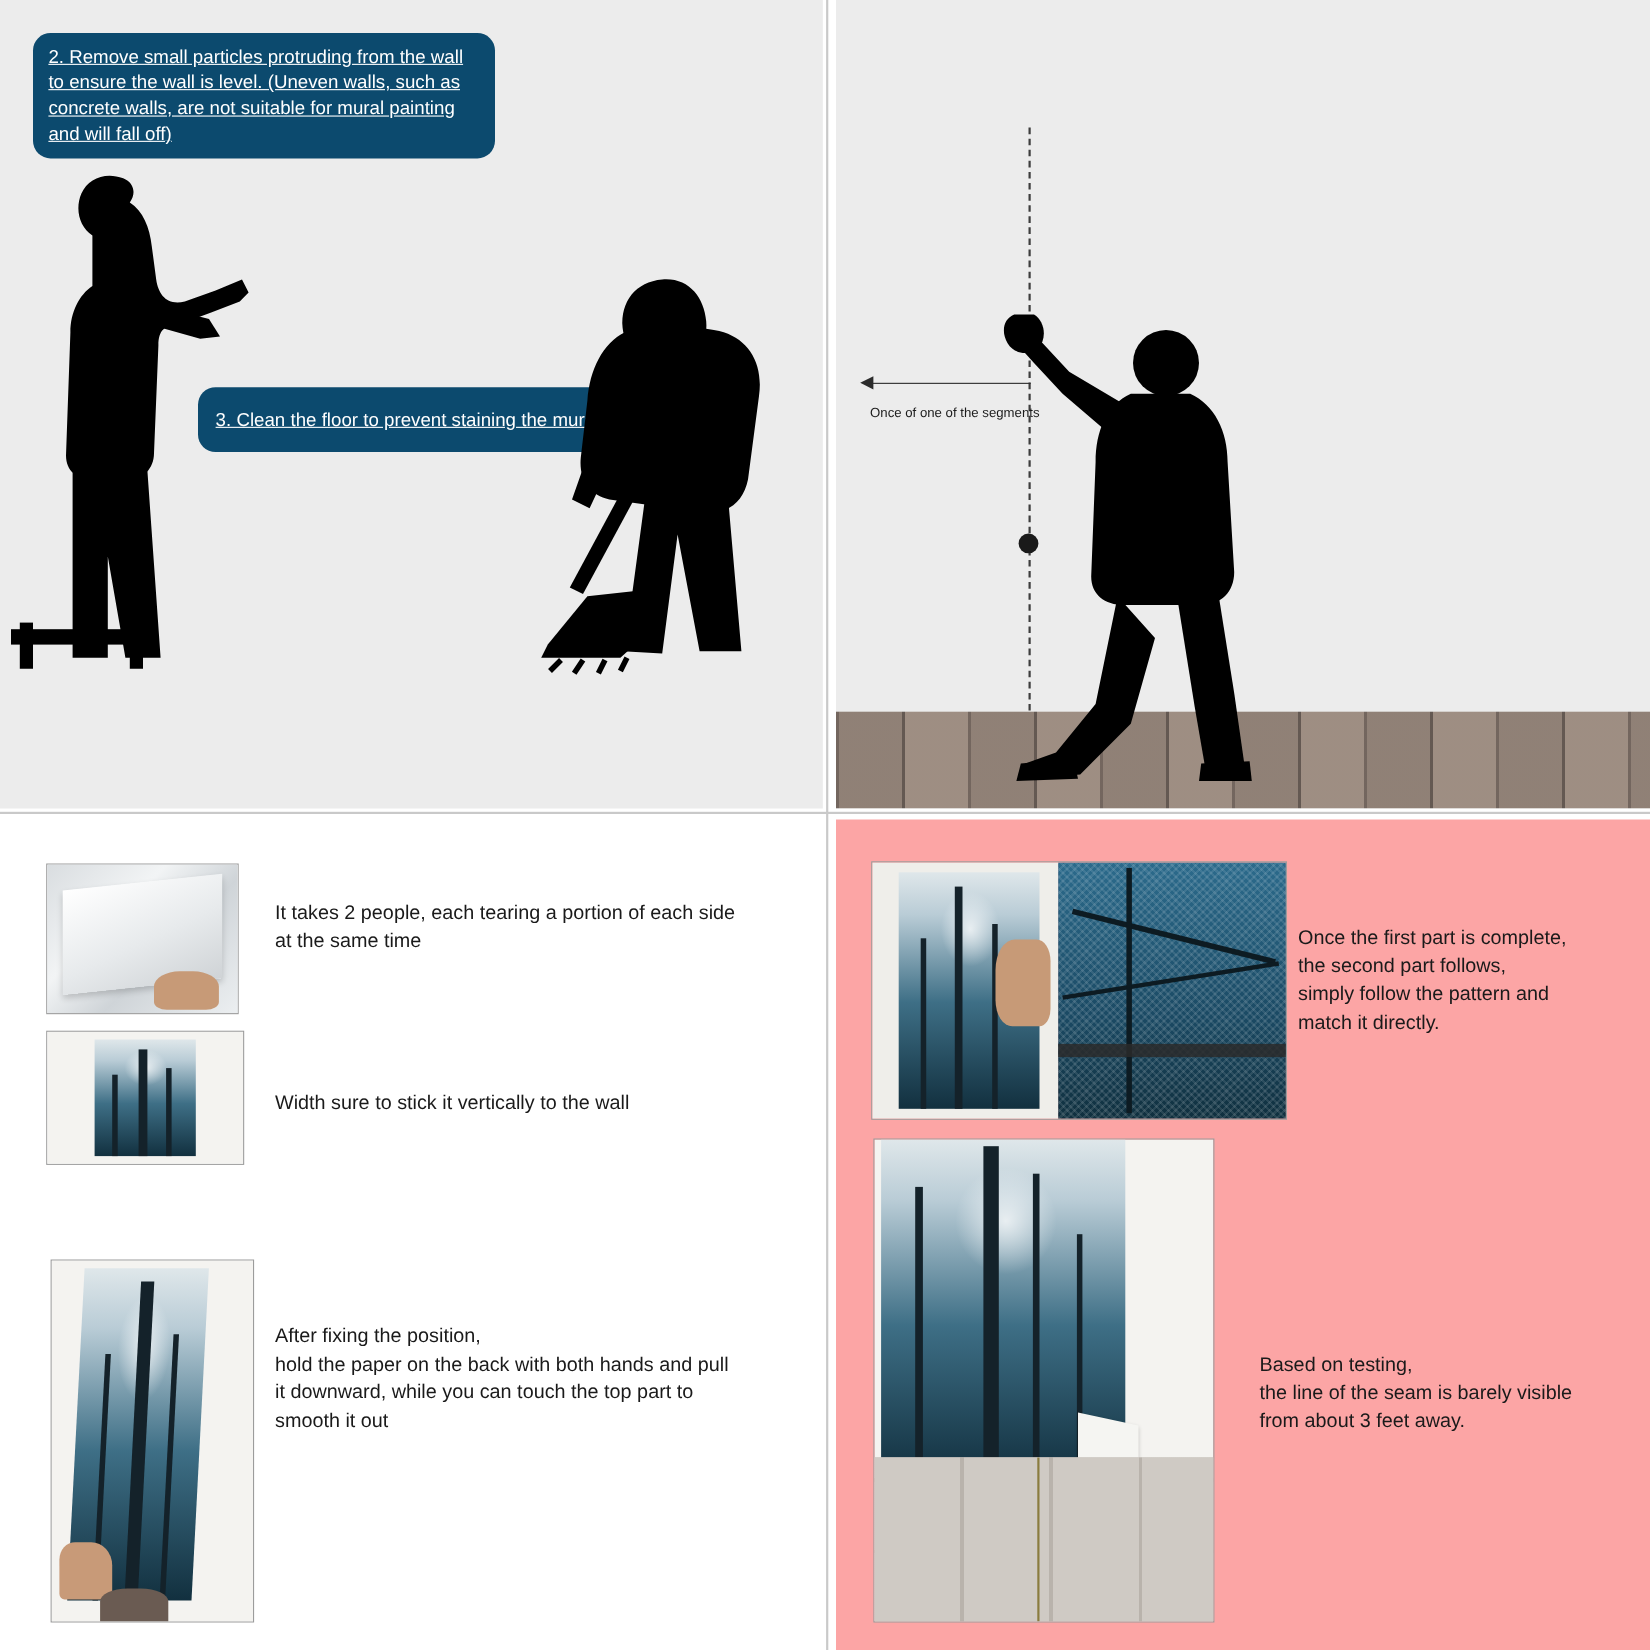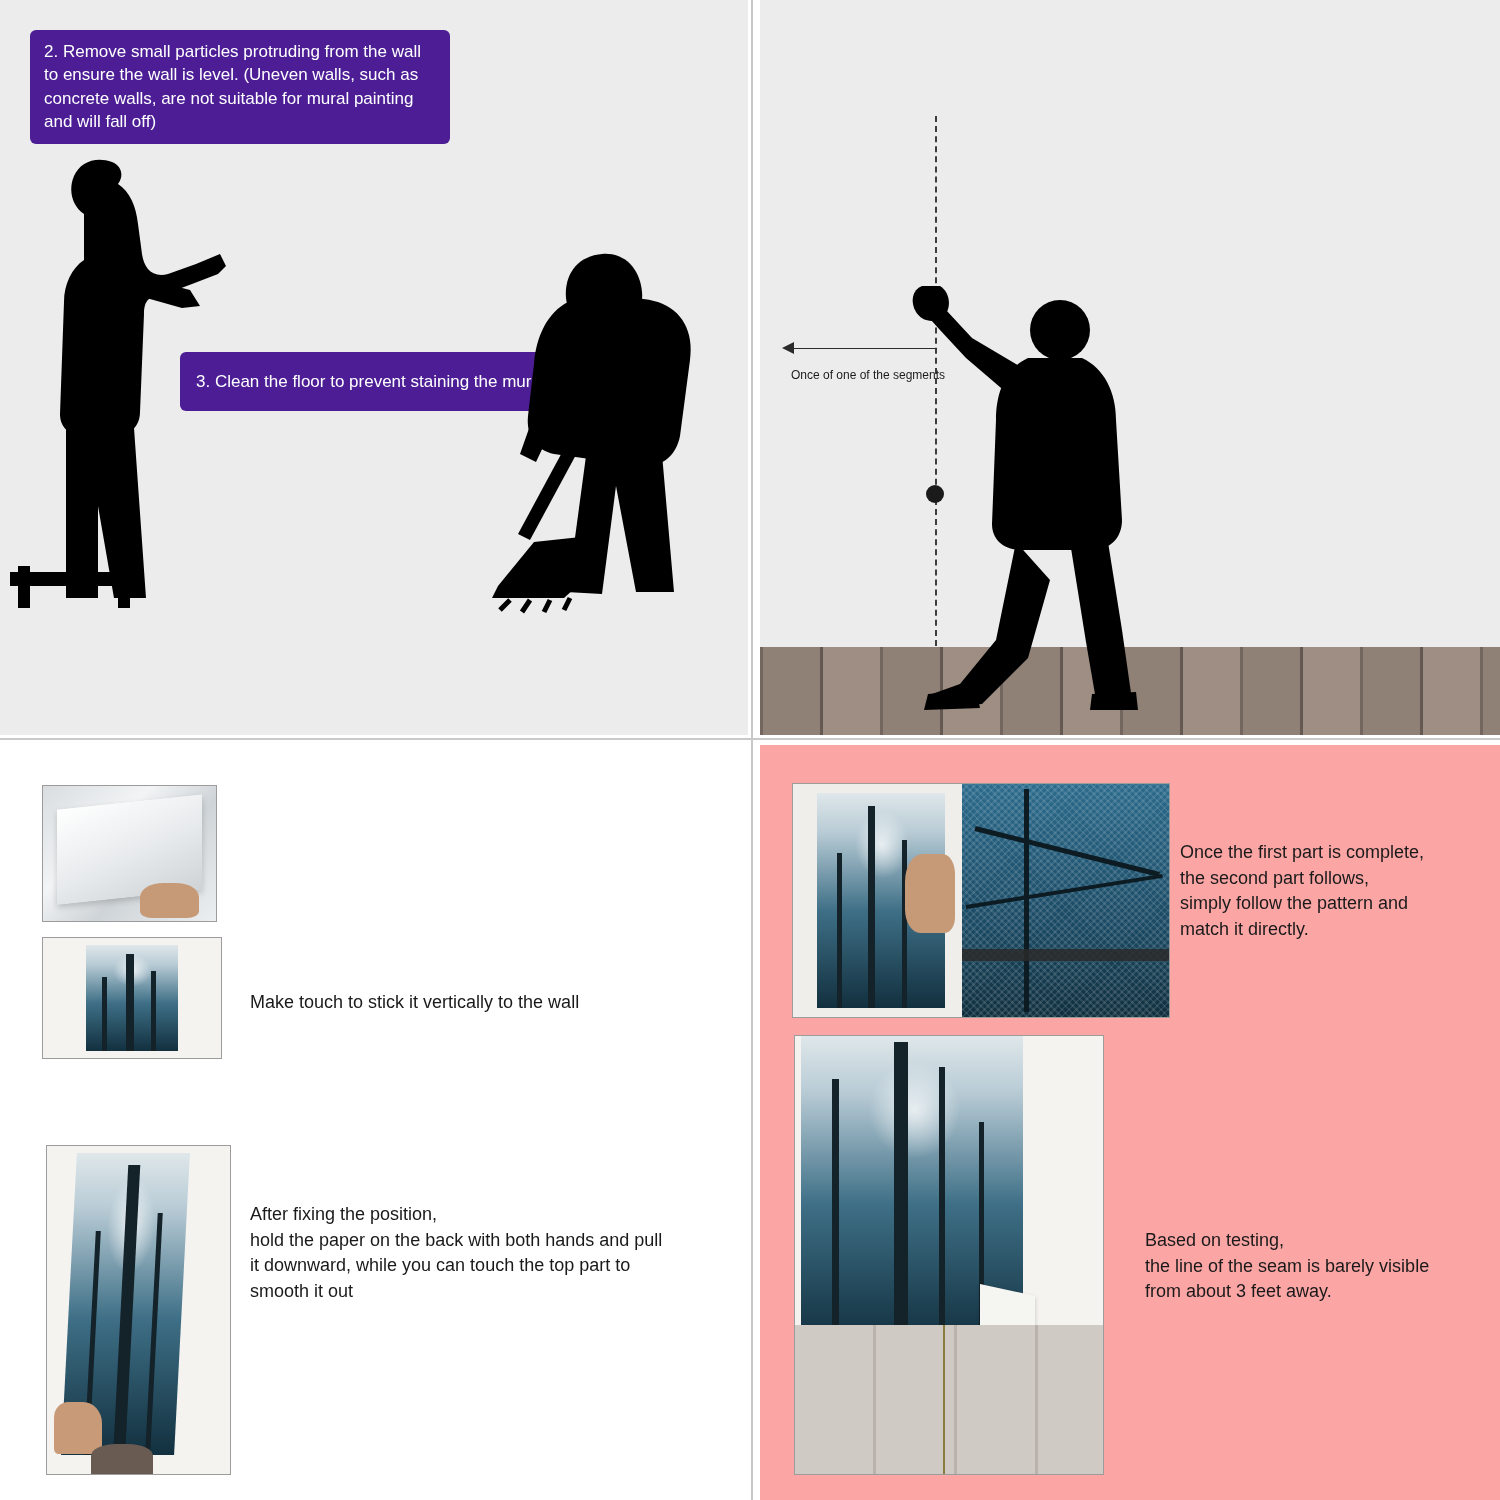--- a/index.html
+++ b/index.html
@@ -42,28 +42,29 @@
     left: 0;
     top: 738px;
     width: 1500px;
     height: 2px;
     background: #c9c9c9;
   }
 
   
   .callout {
     position: absolute;
-    background: #4c1d95;
+    background: #0c4a6e;
     color: #ffffff;
-    border-radius: 6px;
+    border-radius: 16px;
     padding: 10px 14px;
     font-size: 17px;
     line-height: 1.38;
     box-sizing: border-box;
     white-space: pre-line;
+    text-decoration: underline;
   }
 
   #callout-2 { left: 30px; top: 30px; width: 420px; }
   #callout-3 { left: 180px; top: 352px; width: 410px; padding: 18px 16px; }
 
   
   .silhouette { position: absolute; }
 
   
   #floor-strip {
@@ -314,34 +315,36 @@
   <div class="divider-h"></div>
 
   <div class="quadrant" id="q-bl">
 
     <div class="thumb" style="left:42px; top:40px; width:175px; height:137px;">
       <div class="photo-roll">
         <div class="sheet"></div>
         <div class="hand"></div>
       </div>
     </div>
+    <div class="step-text" style="left:250px; top:72px; width:460px;">It takes 2 people, each tearing a portion of each side
+ at the same time</div>
 
     <div class="thumb" style="left:42px; top:192px; width:180px; height:122px;">
       <div class="wallpad">
         <div style="position:absolute;left:24%;top:6%;width:52%;height:88%;">
           <div class="photo-forest">
             <div class="glow"></div>
             <div class="trunk" style="left:44%; height:92%; width:8px;"></div>
             <div class="trunk" style="left:18%; height:70%;"></div>
             <div class="trunk" style="left:70%; height:76%;"></div>
           </div>
         </div>
       </div>
     </div>
-    <div class="step-text" style="left:250px; top:245px; width:460px;">Make touch to stick it vertically to the wall</div>
+    <div class="step-text" style="left:250px; top:245px; width:460px;">Width sure to stick it vertically to the wall</div>
 
     <div class="thumb" style="left:46px; top:400px; width:185px; height:330px;">
       <div class="wallpad">
         <div style="position:absolute;left:12%;top:2%;width:62%;height:92%;transform:skewX(-3deg);">
           <div class="photo-forest">
             <div class="glow"></div>
             <div class="trunk" style="left:46%; height:96%; width:12px;"></div>
             <div class="trunk" style="left:20%; height:74%;"></div>
             <div class="trunk" style="left:74%; height:80%;"></div>
           </div>

